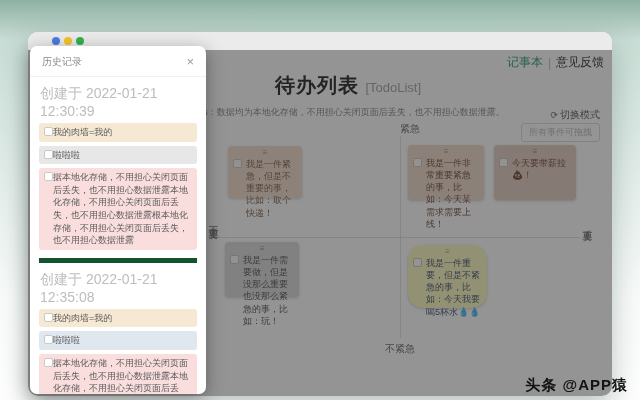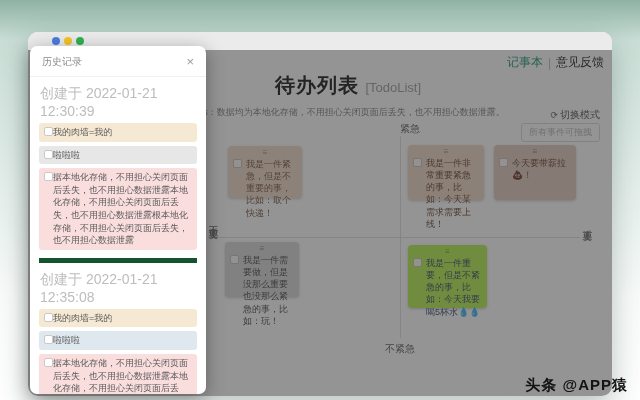--- a/index.html
+++ b/index.html
@@ -135,21 +135,21 @@
           <span class="txt">我是一件需要做，但是没那么重要也没那么紧急的事，比如：玩！</span>
           </div>
       </div>
       <div class="card card-3" style="background: rgb(227, 207, 197);">
         <div class="handle">≡</div>
         <div class="body">
             <span class="cb"></span>
           <span class="txt">今天要带薪拉💩！</span>
           </div>
       </div>
-      <div class="card card-5" style="background: #bef264;">
+      <div class="card card-5" style="background: #fef9c3; border-radius: 15px;">
         <div class="handle">≡</div>
         <div class="body">
             <span class="cb"></span>
           <span class="txt">我是一件重要，但是不紧急的事，比如：今天我要喝5杯水💧💧</span>
           </div>
       </div>
 
       <div class="dim"></div>
     </div>
 

